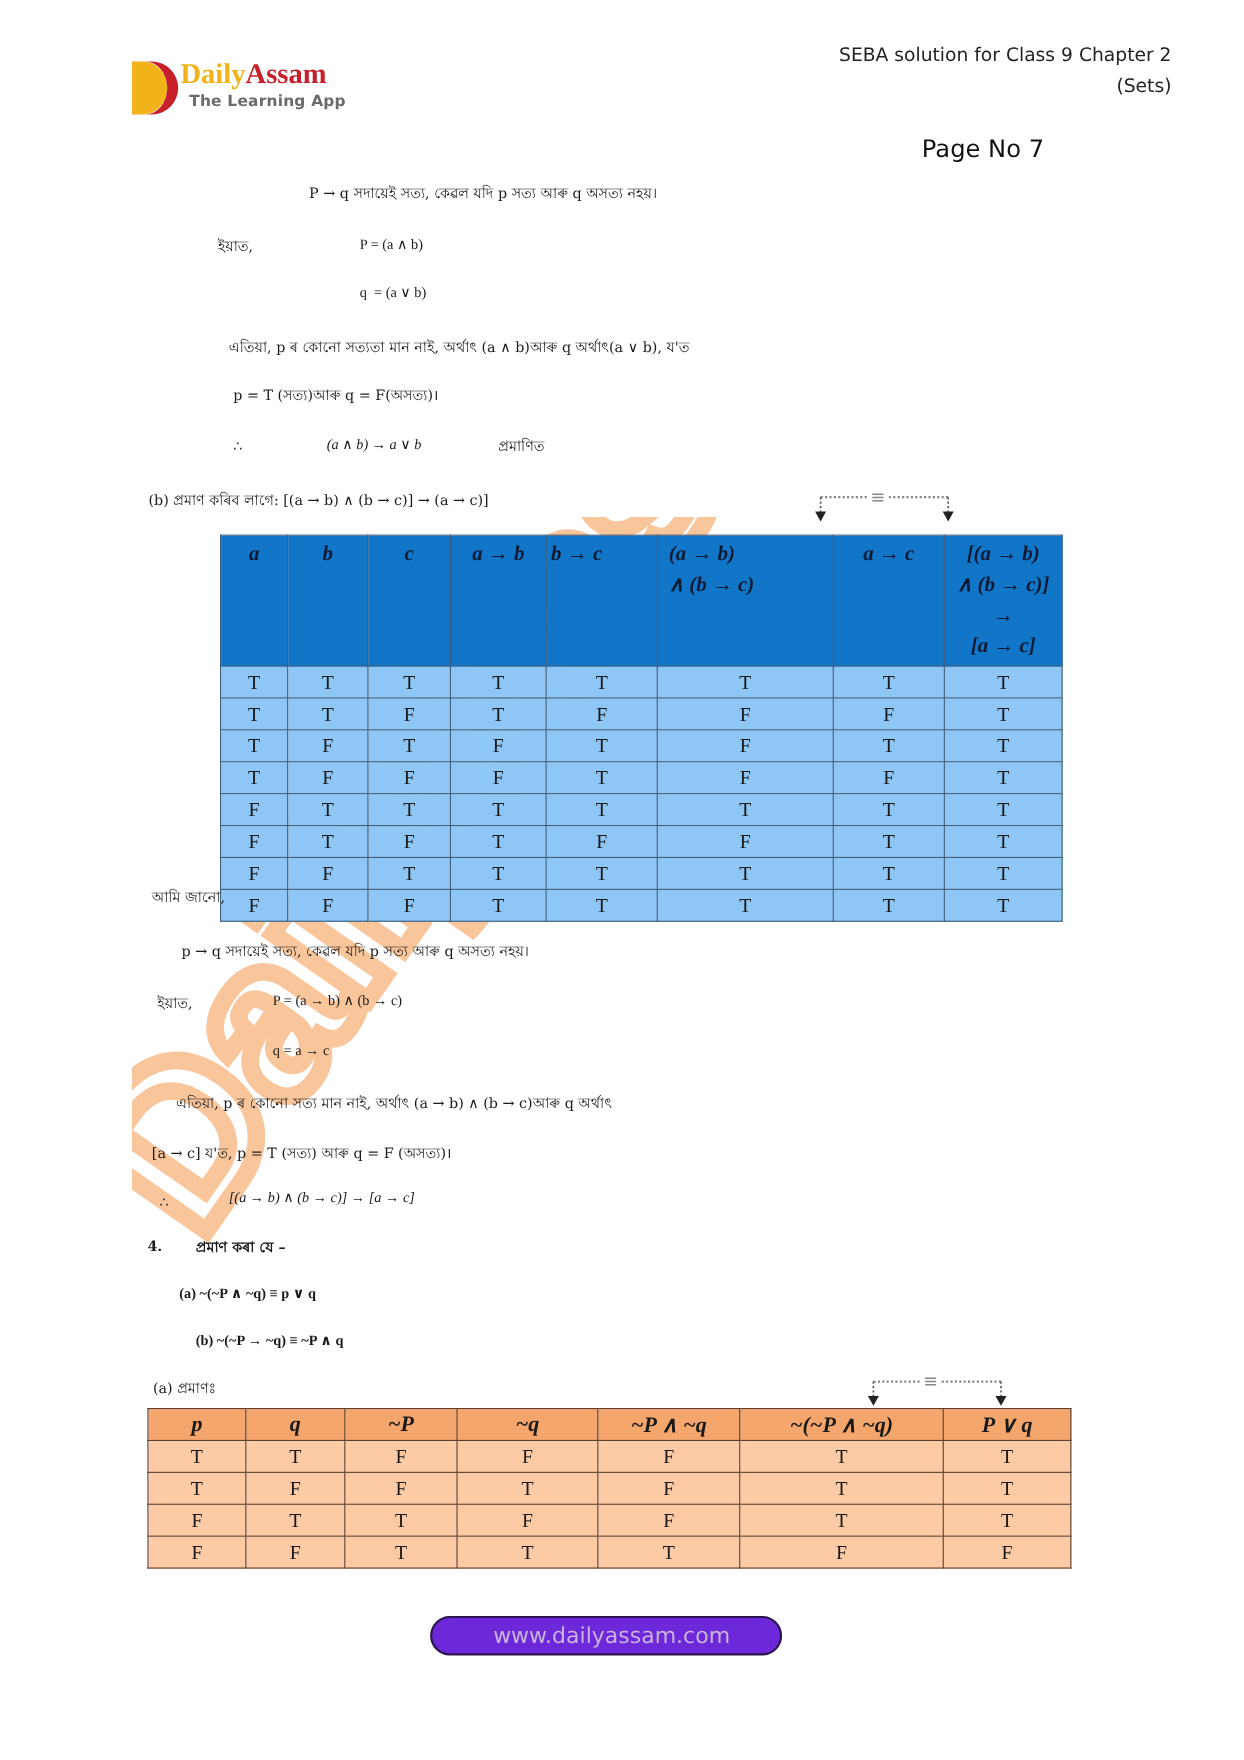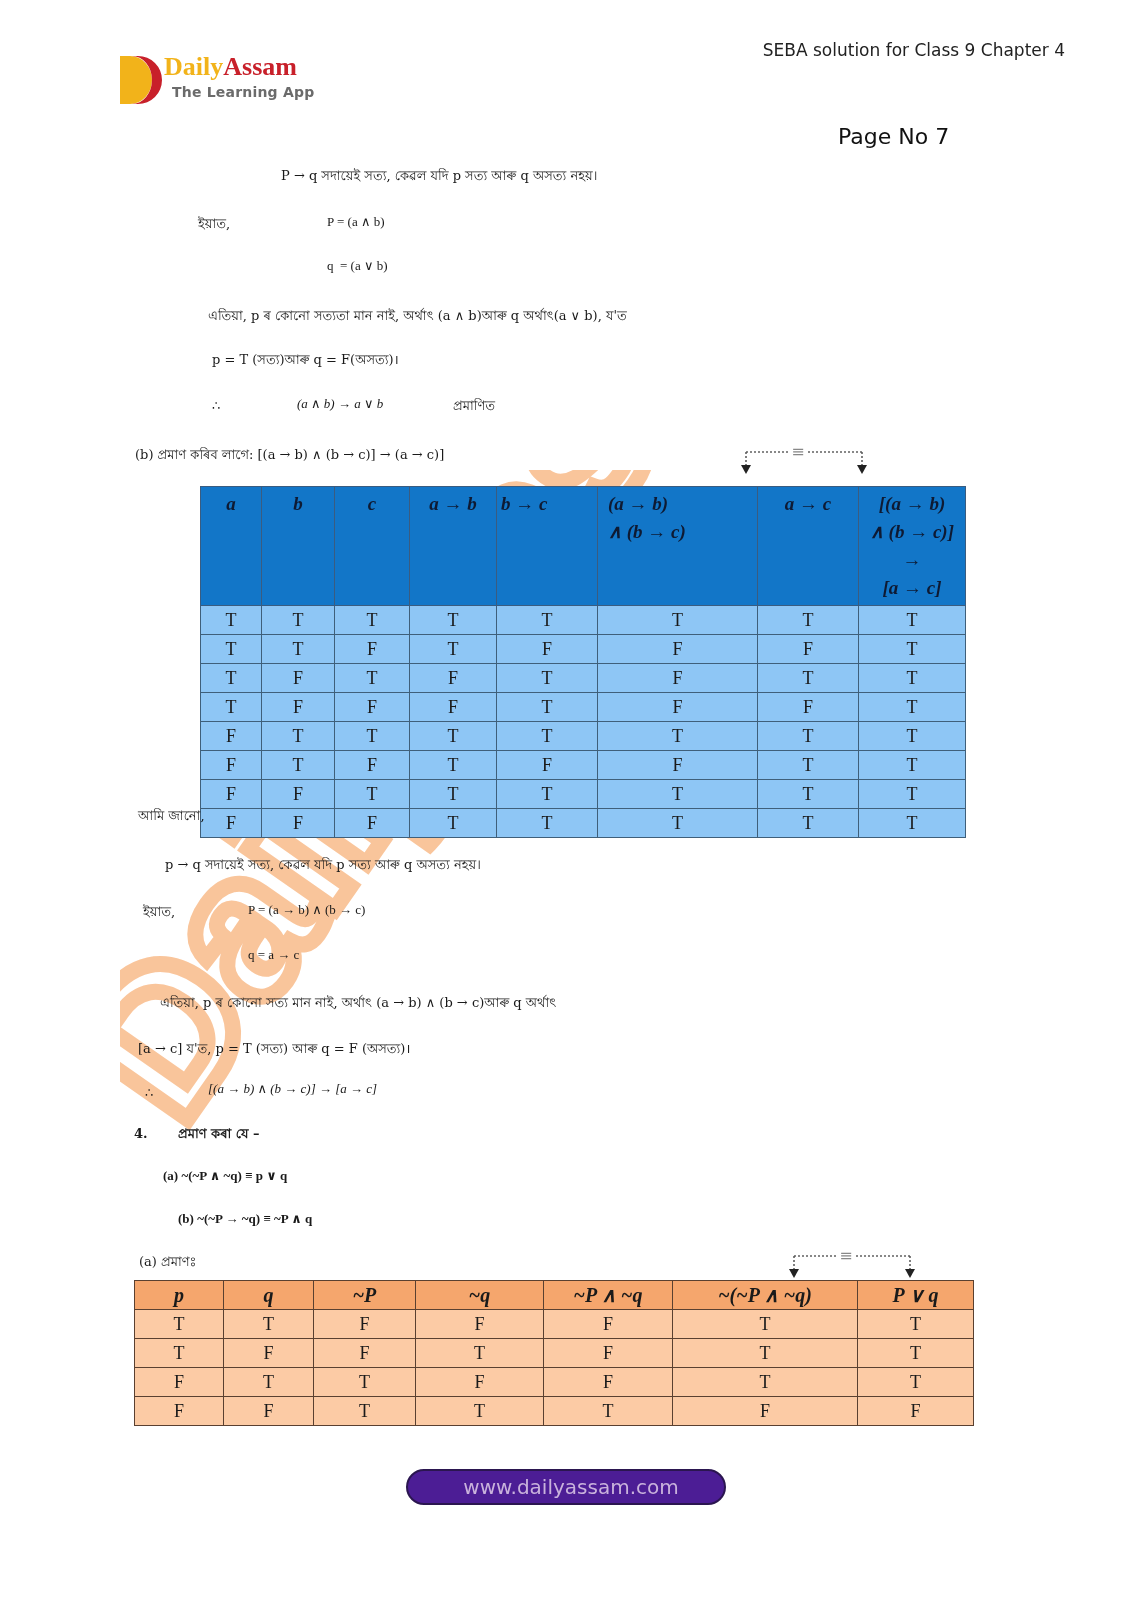--- a/index.html
+++ b/index.html
@@ -30,21 +30,21 @@
   .tbl1 { left: 200px; top: 486px; width: 766px; }
   .tbl1 th { background: #1276c8; color: #0e1a33; font-family: "Liberation Serif", serif; font-style: italic; font-weight: bold; font-size: 19px; vertical-align: top; padding: 3px 4px; height: 78px; border: 1px solid #3a5c80; line-height: 28px; }
   .tbl1 td { background: #8ec6f5; text-align: center; font-family: "Liberation Serif", serif; font-size: 18px; height: 28px; padding: 0; border: 1px solid #3f5f7a; color: #1a1a1a; }
   .tbl2 { left: 134px; top: 1280px; width: 840px; }
   .tbl2 th { background: #f5a66d; color: #1a1a1a; font-family: "Liberation Serif", serif; font-style: italic; font-weight: bold; font-size: 20px; height: 28px; padding: 0; border: 1px solid #5a4030; }
   .tbl2 td { background: #fccba5; text-align: center; font-family: "Liberation Serif", serif; font-size: 18px; height: 28px; padding: 0; border: 1px solid #5a4030; color: #1a1a1a; }
 
   .equiv-marker { width: 130px; height: 36px; }
 
   
-  .footer-pill { left: 406px; top: 1469px; width: 320px; height: 36px; background: #4c1d95; border: 2px solid #2b1650; border-radius: 20px; box-sizing: border-box; }
+  .footer-pill { left: 391px; top: 1469px; width: 320px; height: 36px; background: #6d28d9; border: 2px solid #2b1650; border-radius: 20px; box-sizing: border-box; }
   .footer-text { position: absolute; left: 0; right: 0; top: 4px; text-align: center; font-family: "DejaVu Sans", sans-serif; font-size: 20px; color: #c9b2dc; padding-left: 10px; }
 </style>
 </head>
 <body>
 
 <svg class="abs watermark" viewBox="0 0 900 700">
   <text x="60" y="660" transform="rotate(-55 60 660)" font-family="Liberation Sans, sans-serif" font-weight="bold" font-size="200" fill="none" stroke="#f8b27a" stroke-width="16" opacity="0.75">DailyAssam</text>
 </svg>
 
 <div class="abs logo">
@@ -52,21 +52,22 @@
     <path d="M2 2 h10 a22 24 0 0 1 0 48 h-10 z" fill="#f2b31a"></path>
     <path d="M14 2 h6 a24 24 0 0 1 0 48 h-6 a20 24 0 0 0 0 -48 z" fill="#c8202a"></path>
   </svg>
   <div class="abs logo-daily">
     <span>Daily</span><span class="logo-assam">Assam</span>
   </div>
   <div class="abs logo-tag">The Learning App</div>
 </div>
 
 <div class="abs doc-title">
-  <div>SEBA solution for Class 9 Chapter 4</div>
+  <div>SEBA solution for Class 9 Chapter 2</div>
+  <div>(Sets)</div>
 </div>
 <div class="abs page-no">Page No 7</div>
 
 <div class="abs line" style="left:281px;top:166px;">P → q সদায়েই সত্য, কেৱল যদি p সত্য আৰু q অসত্য নহয়।</div>
 <div class="abs line" style="left:198px;top:214px;">ইয়াত,</div>
 <div class="abs line math" style="left:327px;top:214px;">P = (a ∧ b)</div>
 <div class="abs line math" style="left:327px;top:258px;white-space:pre;">q  = (a ∨ b)</div>
 <div class="abs line" style="left:208px;top:306px;">এতিয়া, p ৰ কোনো সত্যতা মান নাই, অৰ্থাৎ (a ∧ b)আৰু q অৰ্থাৎ(a ∨ b), য'ত</div>
 <div class="abs line" style="left:212px;top:350px;">p = T (সত্য)আৰু q = F(অসত্য)।</div>
 <div class="abs line" style="left:212px;top:398px;">∴</div>

